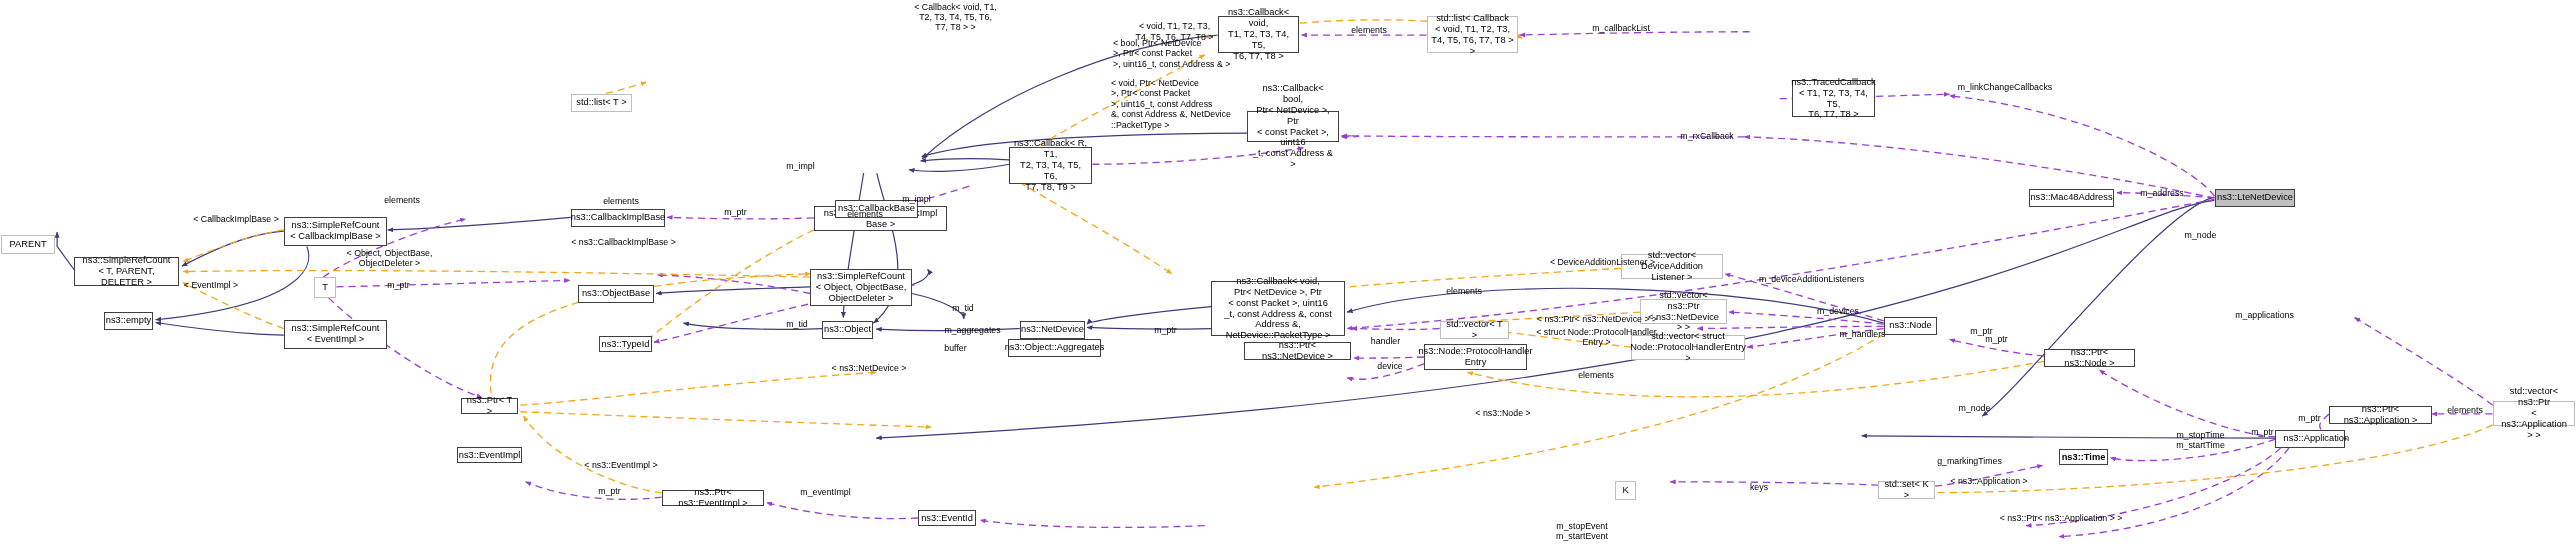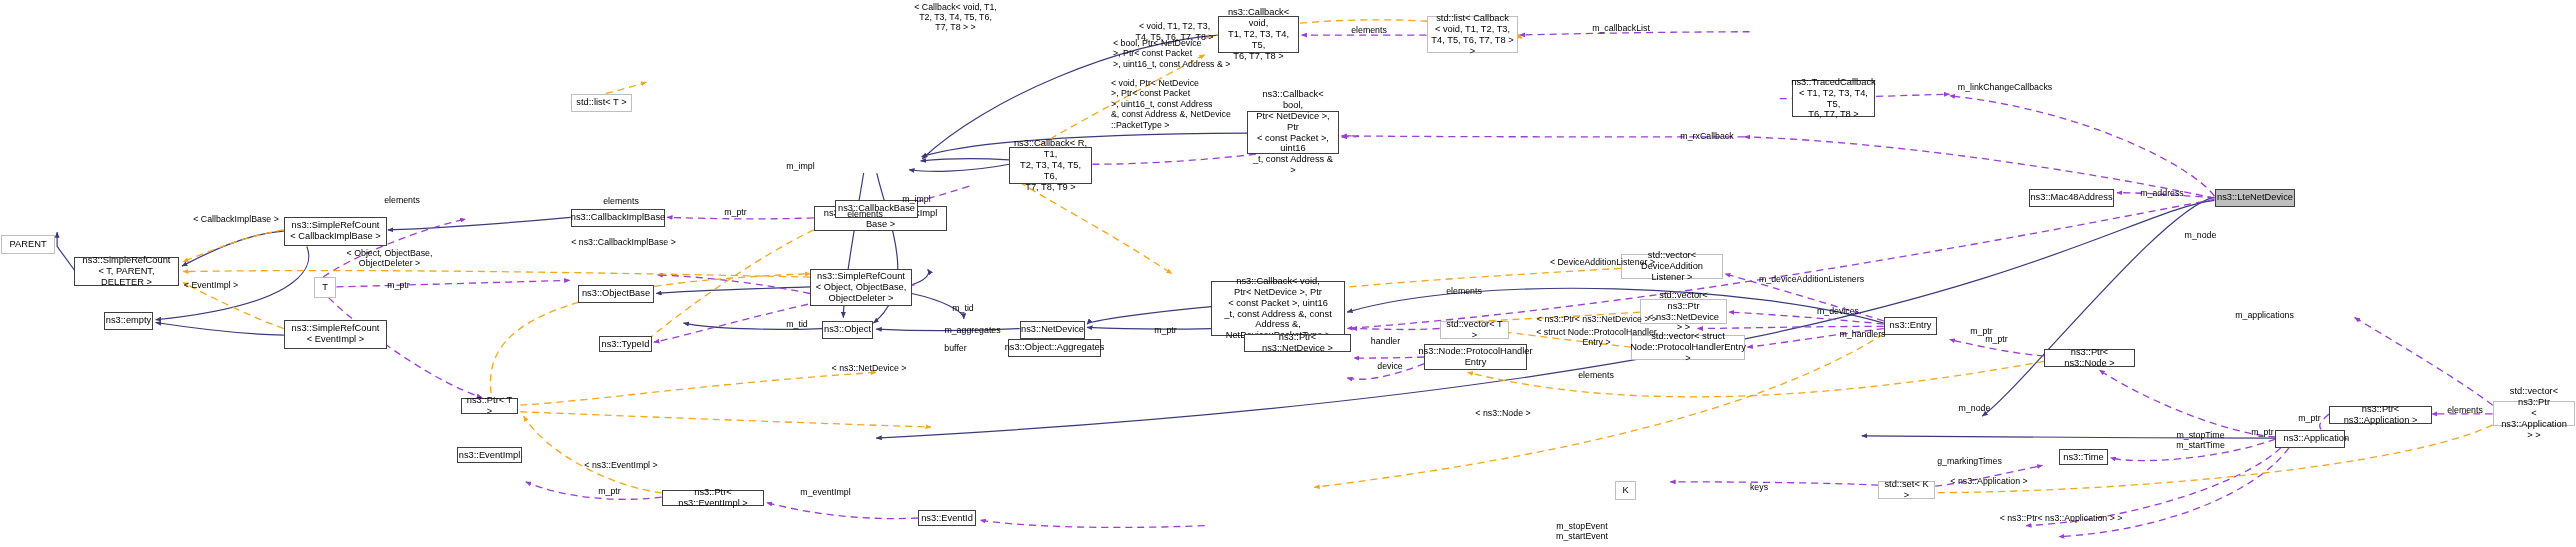--- a/index.html
+++ b/index.html
@@ -192,50 +192,50 @@
       <div class="node cls" style="left: 822px; top: 321px; width: 51px; height: 17.5px;">ns3::Object</div>
       <div class="node cls" style="left: 835px; top: 156px; width: 83px; height: 17.5px; margin-top: 44px;">ns3::CallbackBase</div>
       <div class="node cls" style="left: 1008px; top: 339px; width: 93px; height: 17.5px;">ns3::Object::Aggregates</div>
       <div class="node cls" style="left: 1020px; top: 321px; width: 65px; height: 17.5px;">ns3::NetDevice</div>
       <div class="node cls" style="left: 1009px; top: 147px; width: 83px; height: 37px;">ns3::Callback&lt; R, T1,
 T2, T3, T4, T5, T6,
 T7, T8, T9 &gt;</div>
       <div class="node cls" style="left: 1218px; top: 16.4px; width: 81px; height: 37px;">ns3::Callback&lt; void,
 T1, T2, T3, T4, T5,
 T6, T7, T8 &gt;</div>
-      <div class="node cls" style="left: 1247px; top: 111px; width: 92px; height: 43px;">ns3::Callback&lt; bool,
+      <div class="node cls" style="left: 1247px; top: 111px; width: 92px; height: 31px;">ns3::Callback&lt; bool,
 Ptr&lt; NetDevice &gt;, Ptr
 &lt; const Packet &gt;, uint16
 _t, const Address &amp; &gt;</div>
       <div class="node tpl" style="left: 1427px; top: 16.4px; width: 91px; height: 37px;">std::list&lt; Callback
 &lt; void, T1, T2, T3,
 T4, T5, T6, T7, T8 &gt; &gt;</div>
       <div class="node cls" style="left: 1211px; top: 281px; width: 134px; height: 55px;">ns3::Callback&lt; void,
 Ptr&lt; NetDevice &gt;, Ptr
 &lt; const Packet &gt;, uint16
 _t, const Address &amp;, const
 Address &amp;, NetDevice::PacketType &gt;</div>
-      <div class="node cls" style="left: 1244px; top: 334px; width: 107px; height: 17.5px;">ns3::Ptr&lt; ns3::NetDevice &gt;</div>
+      <div class="node cls" style="left: 1244px; top: 342px; width: 107px; height: 17.5px;">ns3::Ptr&lt; ns3::NetDevice &gt;</div>
       <div class="node tpl" style="left: 1440px; top: 321px; width: 69px; height: 17.5px;">std::vector&lt; T &gt;</div>
       <div class="node cls" style="left: 1424px; top: 344px; width: 103px; height: 26px;">ns3::Node::ProtocolHandler
 Entry</div>
       <div class="node tpl" style="left: 1621px; top: 254px; width: 102px; height: 25px;">std::vector&lt; DeviceAddition
 Listener &gt;</div>
       <div class="node tpl" style="left: 1640px; top: 299px; width: 87px; height: 25px;">std::vector&lt; ns3::Ptr
 &lt; ns3::NetDevice &gt; &gt;</div>
       <div class="node tpl" style="left: 1631px; top: 335px; width: 114px; height: 25px;">std::vector&lt; struct
 Node::ProtocolHandlerEntry &gt;</div>
-      <div class="node cls" style="left: 1884px; top: 317px; width: 53px; height: 17.5px;">ns3::Entry</div>
+      <div class="node cls" style="left: 1884px; top: 317px; width: 53px; height: 17.5px;">ns3::Node</div>
       <div class="node cls" style="left: 1780px; top: 80px; width: 83px; height: 37px; margin-left: 12px;">ns3::TracedCallback
 &lt; T1, T2, T3, T4, T5,
 T6, T7, T8 &gt;</div>
       <div class="node cls" style="left: 2029px; top: 189px; width: 85px; height: 17.5px;">ns3::Mac48Address</div>
       <div class="node focus" style="left: 2215px; top: 189px; width: 80px; height: 17.5px;">ns3::LteNetDevice</div>
       <div class="node cls" style="left: 2044px; top: 349px; width: 91px; height: 17.5px;">ns3::Ptr&lt; ns3::Node &gt;</div>
-      <div class="node cls" style="left: 2059px; top: 449px; width: 49px; height: 16.4px;">ns3::Time</div>
+      <div class="node cls" style="left: 2059px; top: 449px; width: 49px; height: 16.4px; font-weight: bold;">ns3::Time</div>
       <div class="node cls" style="left: 2275px; top: 430px; width: 70px; height: 17.5px; padding-left: 16px;">ns3::Application</div>
       <div class="node cls" style="left: 2329px; top: 406px; width: 103px; height: 17.5px;">ns3::Ptr&lt; ns3::Application &gt;</div>
       <div class="node tpl" style="left: 2493px; top: 401px; width: 82px; height: 25px;">std::vector&lt; ns3::Ptr
 &lt; ns3::Application &gt; &gt;</div>
       <div class="node cls" style="left: 461px; top: 398px; width: 57px; height: 16.4px;">ns3::Ptr&lt; T &gt;</div>
       <div class="node cls" style="left: 457px; top: 447px; width: 65px; height: 16.4px;">ns3::EventImpl</div>
       <div class="node cls" style="left: 662px; top: 490px; width: 102px; height: 16.4px;">ns3::Ptr&lt; ns3::EventImpl &gt;</div>
       <div class="node cls" style="left: 918px; top: 510px; width: 58px; height: 16.4px;">ns3::EventId</div>
       <div class="node tpl" style="left: 1615px; top: 481px; width: 21px; height: 18.6px;">K</div>
       <div class="node tpl" style="left: 1878px; top: 481px; width: 57px; height: 17.5px;">std::set&lt; K &gt;</div>

